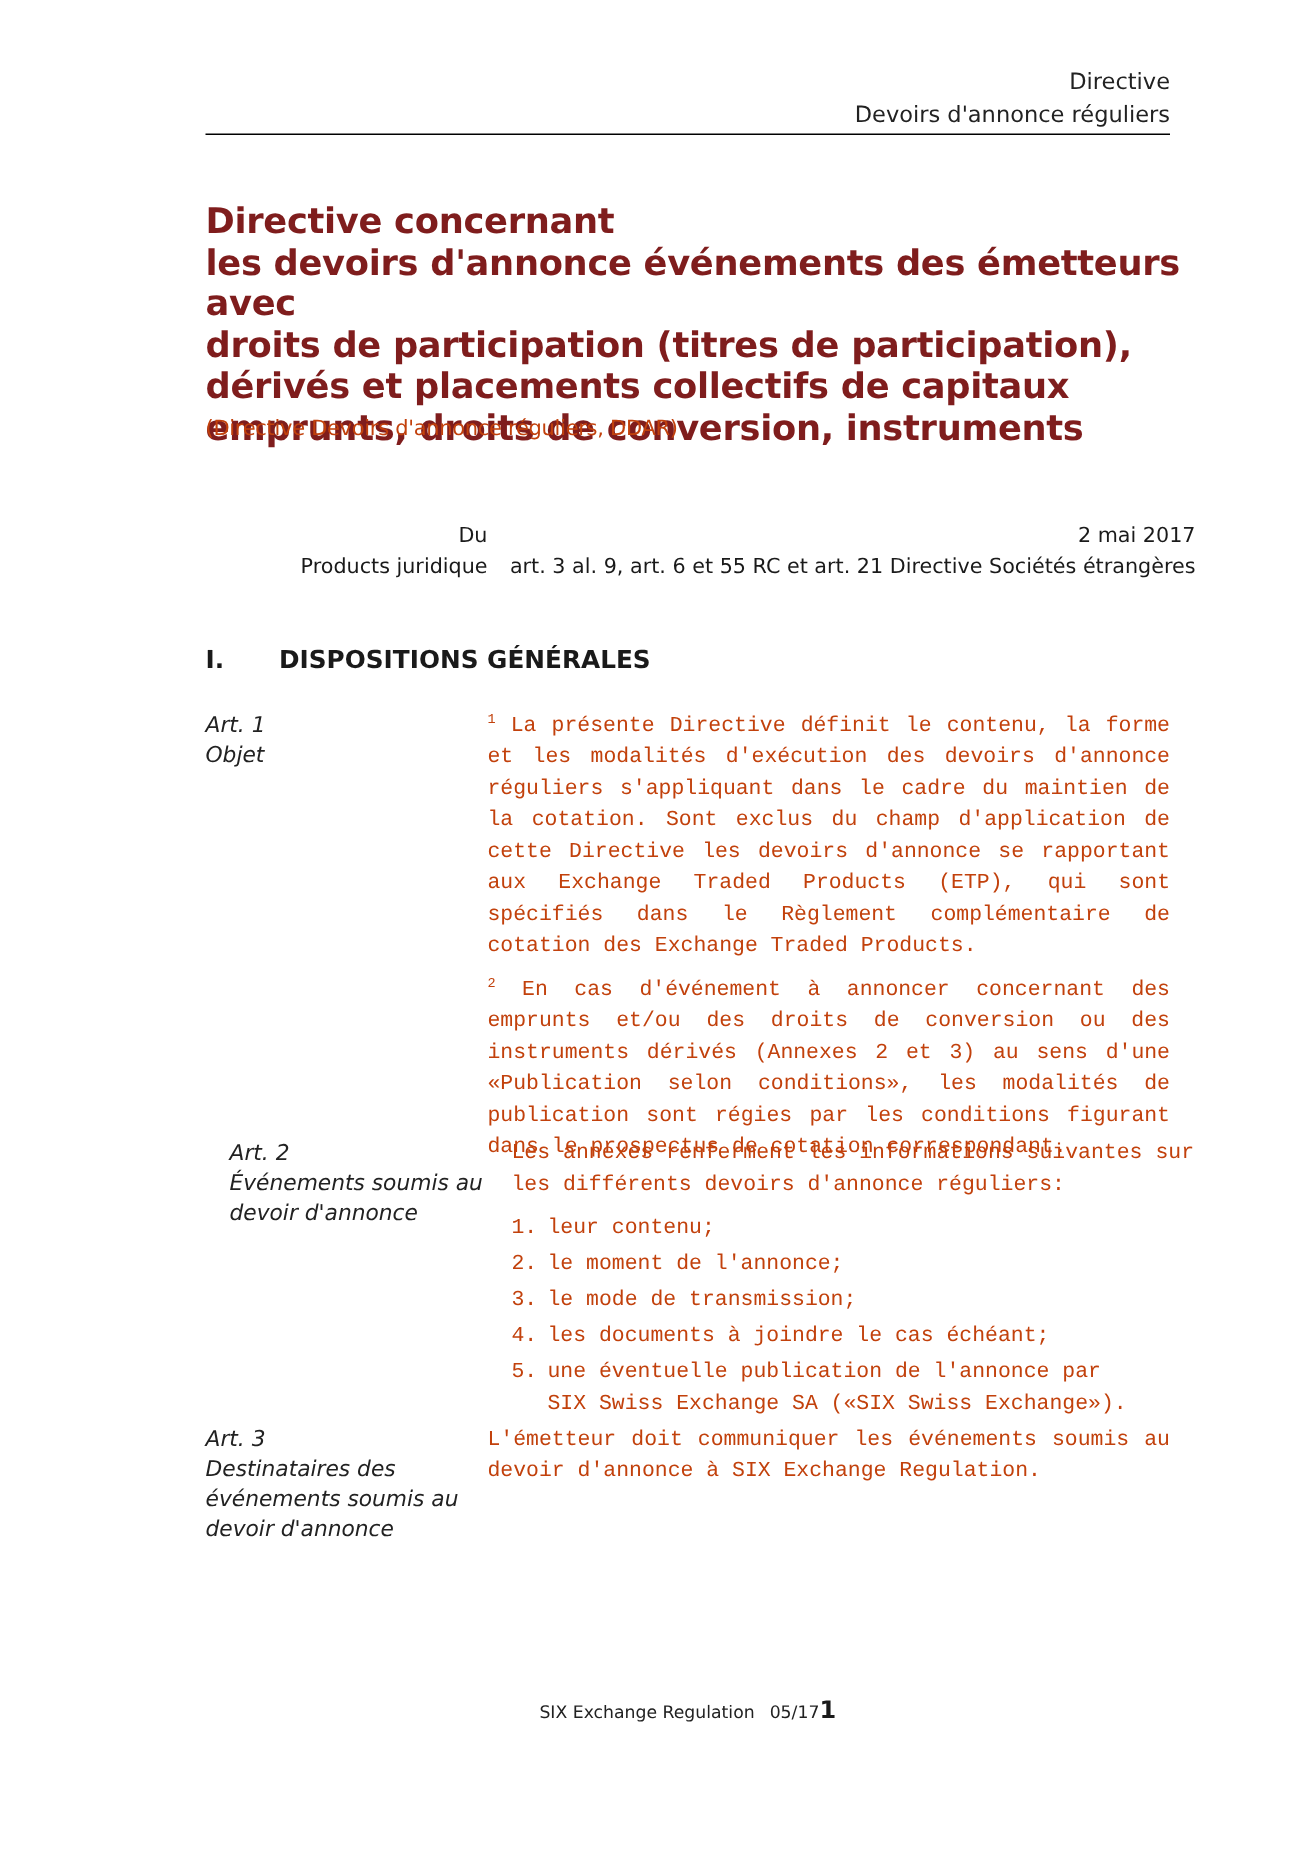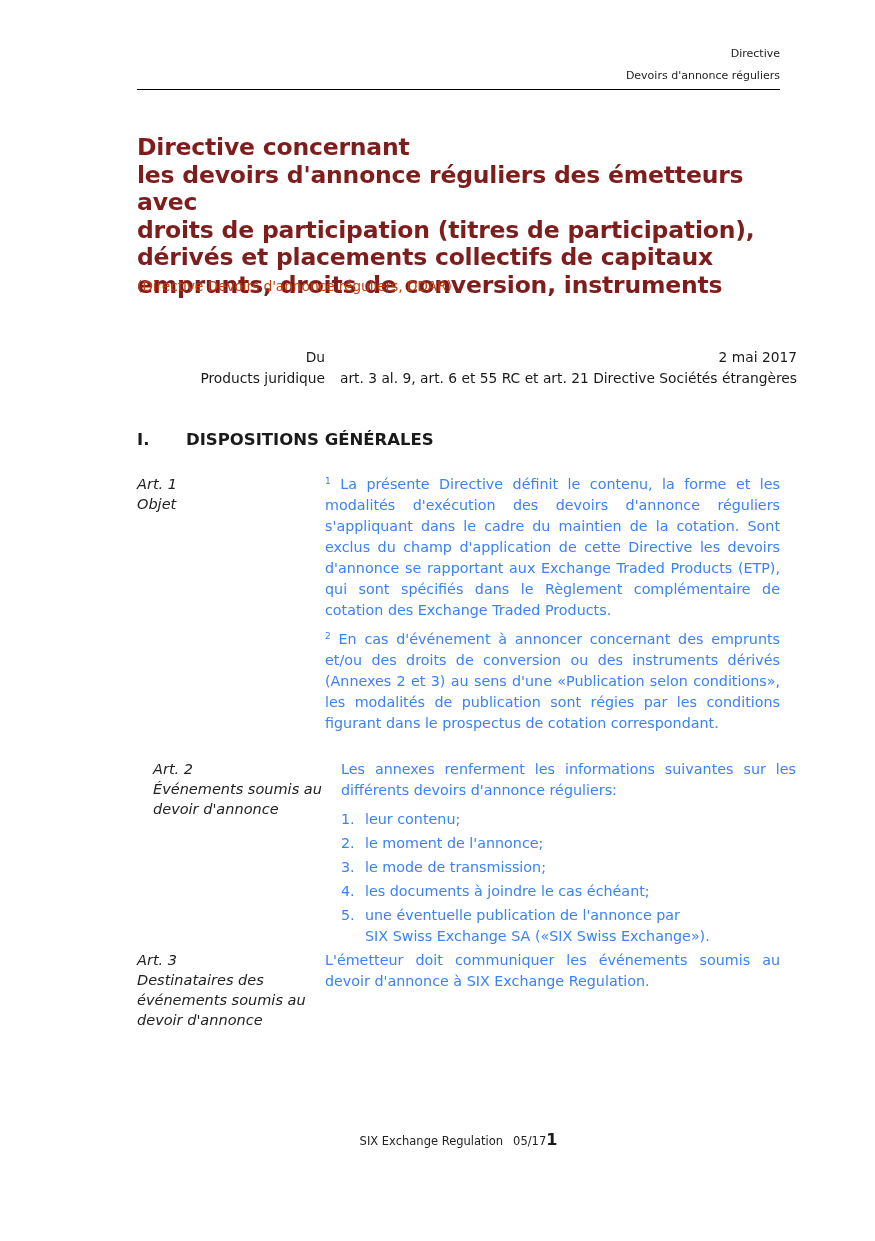--- a/index.html
+++ b/index.html
@@ -1,40 +1,40 @@
 <!DOCTYPE html>
 <html><head>
 <meta charset="utf-8">
 <style>
   html, body { margin: 0; padding: 0; background: #ffffff; }
   body { width: 875px; height: 1241px; position: relative; overflow: hidden;
          font-family: "DejaVu Sans", sans-serif; color: #1a1a1a; }
   .page { position: absolute; left: 0; top: 0; width: 875px; height: 1241px; }
 
   .header { position: absolute; left: 137px; top: 43px; width: 643px; text-align: right;
-            font-size: 11px; line-height: 22px; color: #222; }
+            font-size: 15px; line-height: 22px; color: #222; }
   .header-rule { position: absolute; left: 137px; top: 89px; width: 643px; height: 1px; background: #000; }
 
   .title { position: absolute; left: 137px; top: 134px; width: 660px;
            font-size: 23.5px; font-weight: bold; line-height: 27.5px; color: #7f1d1d; letter-spacing: -0.2px; }
   .subtitle { position: absolute; left: 137px; top: 272px; width: 660px;
               font-size: 14px; line-height: 28px; color: #c2410c; letter-spacing: -0.2px; }
 
   .meta { position: absolute; left: 137px; top: 347px; width: 660px; font-size: 13.8px; line-height: 21px; }
   .meta-row { display: flex; text-align: right; }
   .meta-label { width: 188px; flex: none; }
   .meta-value { flex: 1; }
 
   .section-heading { position: absolute; left: 137px; top: 429px; font-size: 16.5px; font-weight: bold;
                      line-height: 22px; display: flex; }
   .section-num { width: 49px; }
 
   .article { position: absolute; left: 137px; width: 643px; display: flex; }
   .art-side { width: 188px; flex: none; font-style: italic; font-size: 14.5px; line-height: 20px; color: #222; }
-  .art-body { flex: 1; font-size: 14.3px; line-height: 21px; color: #3b82f6; }
+  .art-body { flex: 1; font-size: 14.3px; line-height: 21px; color: #c2410c; font-family: Liberation Mono, monospace; }
   .para { text-align: justify; margin: 0 0 8px 0; hyphens: manual; }
   .para sup { font-size: 9px; vertical-align: 5px; line-height: 0; }
   .list { margin: 8px 0 0 0; padding: 0; list-style: none; }
   .list li { display: flex; margin-bottom: 3px; line-height: 21px; }
   .list .num { width: 24px; flex: none; }
 
   .footer { position: absolute; left: 137px; top: 1130px; width: 643px; display: flex; justify-content: center;
             align-items: baseline; }
   .footer-left { font-size: 11.5px; color: #222; }
   .footer-left .gap { display: inline-block; width: 10px; }
@@ -46,21 +46,21 @@
 <div class="page">
 
   <div class="header">
     <div>Directive</div>
     <div>Devoirs d'annonce réguliers</div>
   </div>
   <div class="header-rule"></div>
 
   <div class="title">
     <div>Directive concernant</div>
-    <div>les devoirs d'annonce réguliers des émetteurs avec</div>
+    <div>les devoirs d'annonce événements des émetteurs avec</div>
     <div>droits de participation (titres de participation),</div>
     <div>dérivés et placements collectifs de capitaux</div>
     <div>emprunts, droits de conversion, instruments</div>
   </div>
   <div class="subtitle">(Directive Devoirs d'annonce réguliers, DDAR)</div>
 
   <div class="meta">
     <div class="meta-row">
       <span class="meta-label">Du</span>
       <span class="meta-value">2 mai 2017</span>

